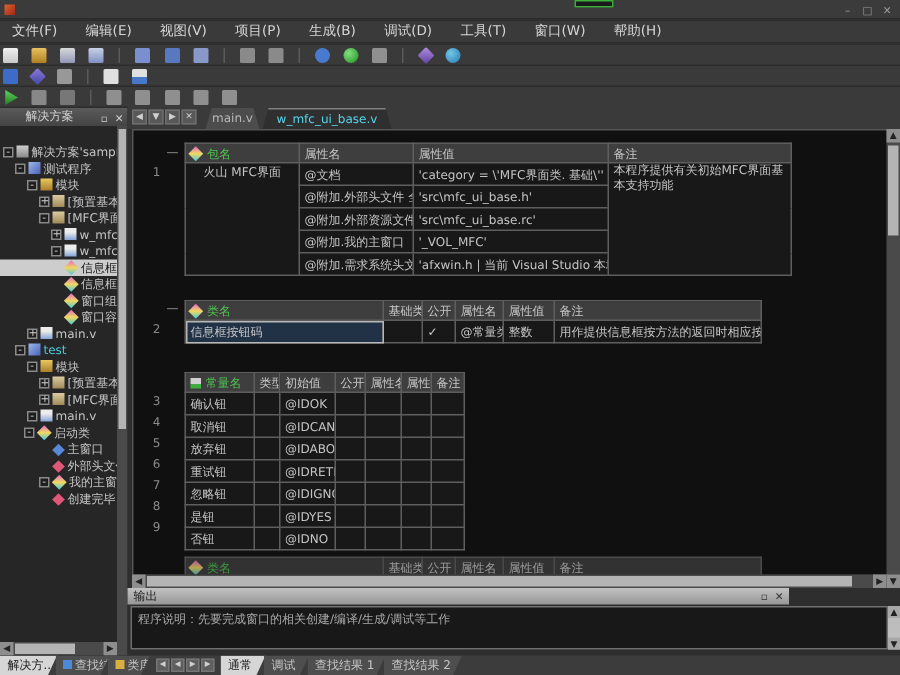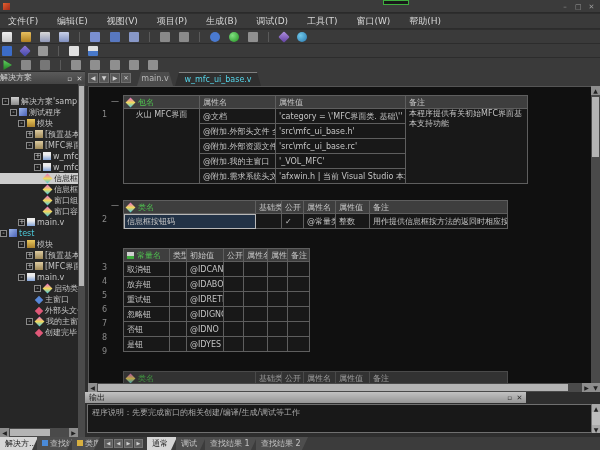--- a/index.html
+++ b/index.html
@@ -31,21 +31,21 @@
   .ico-find{background:#4a7ad0;border-radius:50%;} .ico-run{background:radial-gradient(circle at 35% 35%,#80e080,#209020);border-radius:50%;}
   .ico-next{background:#909090;} .ico-build{background:linear-gradient(135deg,#b090e0,#6040a0);transform:rotate(45deg);width:8px;height:8px;margin-top:3px;}
   .ico-deploy{background:radial-gradient(circle at 35% 35%,#70c8e8,#2878b0);border-radius:50%;}
   .ico-save{background:#3c6cc8;} .ico-mod{background:linear-gradient(135deg,#9078d8,#4048a8);transform:rotate(45deg);width:8px;height:8px;margin-top:3px;}
   .ico-snip{background:#989898;} .ico-page{background:#e0e0e0;} .ico-pagefind{background:linear-gradient(#e0e0e0 55%,#4878c8 55%);}
   .ico-play{background:linear-gradient(#60d060,#208020);clip-path:polygon(15% 0,100% 50%,15% 100%);}
   .ico-pause{background:#888;} .ico-stop{background:#777;} .ico-step{background:#8f8f8f;} 
 
   
   .lpanel { left:0; top:72px; width:85px; height:365px; background:#262626; border-right:1px solid #1c1c1c; }
-  .lpanel-hdr { position:absolute; left:0; top:0; width:85px; height:12px; background:linear-gradient(#5a5a5a,#444); font-size:8px; line-height:12px; padding-left:0; color:#d0d0d0; }
+  .lpanel-hdr { position:absolute; left:0; top:0; width:85px; height:12px; background:linear-gradient(#5a5a5a,#444); font-size:8px; line-height:12px; padding-left:17px; color:#d0d0d0; }
   .lpanel-hdr .hb { position:absolute; top:1px; width:9px; height:10px; font-size:7px; text-align:center; color:#cfcfcf; }
   .trow { position:absolute; left:0; width:78px; height:11px; line-height:11px; font-size:8px; white-space:nowrap; overflow:hidden; color:#c4c4c4; }
   .trow.selected { background:#cdcdcd; color:#1a1a1a; }
   .texp { display:inline-block; width:7px; height:7px; line-height:5px; font-size:7px; text-align:center; border:1px solid #8a8a8a; background:#1e1e1e; color:#cfcfcf; margin-right:1px; vertical-align:1px; }
   .ticon { display:inline-block; width:8px; height:8px; margin:0 2px 0 1px; vertical-align:-1px; }
   .ic-sol{background:linear-gradient(#cfcfcf,#8a8a8a);} 
   .ic-proj{background:linear-gradient(135deg,#9fb8ea,#4a62b8);}
   .ic-folder{background:linear-gradient(#eac85e,#a87f2c);}
   .ic-pkg{background:linear-gradient(#dccba2,#a08a58);}
   .ic-file{background:linear-gradient(#ececec 35%,#84a4d8);}
@@ -174,26 +174,26 @@
   <div class="trow" style="top:46px;padding-left:18px;"><span class="texp">-</span><span class="ticon ic-folder"></span><span>模块</span></div>
   <div class="trow" style="top:57px;padding-left:26px;"><span class="texp">+</span><span class="ticon ic-pkg"></span><span>[预置基本类]</span></div>
   <div class="trow" style="top:68px;padding-left:26px;"><span class="texp">-</span><span class="ticon ic-pkg"></span><span>[MFC界面基本类]</span></div>
   <div class="trow" style="top:79px;padding-left:34px;"><span class="texp">+</span><span class="ticon ic-file"></span><span>w_mfc_base_entry.v</span></div>
   <div class="trow" style="top:90px;padding-left:34px;"><span class="texp">-</span><span class="ticon ic-file"></span><span>w_mfc_ui_base.v</span></div>
   <div class="trow selected" style="top:101px;padding-left:42px;"><span class="ticon ic-class"></span><span>信息框按钮码</span></div>
   <div class="trow" style="top:112px;padding-left:42px;"><span class="ticon ic-class"></span><span>信息框按钮</span></div>
   <div class="trow" style="top:123px;padding-left:42px;"><span class="ticon ic-class"></span><span>窗口组件</span></div>
   <div class="trow" style="top:134px;padding-left:42px;"><span class="ticon ic-class"></span><span>窗口容器组件</span></div>
   <div class="trow" style="top:145px;padding-left:18px;"><span class="texp">+</span><span class="ticon ic-file"></span><span>main.v</span></div>
-  <div class="trow" style="top:156px;"><span class="texp">-</span><span class="ticon ic-proj"></span><span class="label-cyan">test</span></div>
+  <div class="trow" style="top:156px;padding-left:10px;"><span class="texp">-</span><span class="ticon ic-proj"></span><span class="label-cyan">test</span></div>
   <div class="trow" style="top:167px;padding-left:18px;"><span class="texp">-</span><span class="ticon ic-folder"></span><span>模块</span></div>
   <div class="trow" style="top:178px;padding-left:26px;"><span class="texp">+</span><span class="ticon ic-pkg"></span><span>[预置基本类]</span></div>
   <div class="trow" style="top:189px;padding-left:26px;"><span class="texp">+</span><span class="ticon ic-pkg"></span><span>[MFC界面基本类]</span></div>
   <div class="trow" style="top:200px;padding-left:18px;"><span class="texp">-</span><span class="ticon ic-file"></span><span>main.v</span></div>
-  <div class="trow" style="top:211px;padding-left:34px;"><span class="texp">-</span><span class="ticon ic-class"></span><span>启动类</span></div>
+  <div class="trow" style="top:211px;padding-left:16px;"><span class="texp">-</span><span class="ticon ic-class"></span><span>启动类</span></div>
   <div class="trow" style="top:222px;padding-left:34px;"><span class="ticon ic-member"></span><span>主窗口</span></div>
   <div class="trow" style="top:233px;padding-left:34px;"><span class="ticon ic-method"></span><span>外部头文件</span></div>
   <div class="trow" style="top:244px;padding-left:26px;"><span class="texp">-</span><span class="ticon ic-class"></span><span>我的主窗口</span></div>
   <div class="trow" style="top:255px;padding-left:34px;"><span class="ticon ic-method"></span><span>创建完毕</span></div>
 
   <div class="abs sbar" style="left:78px;top:12px;width:7px;height:353px;">
     <div class="sb-thumb" style="left:1px;top:2px;width:5px;height:200px;"></div>
   </div>
 </div>
 
@@ -308,20 +308,29 @@
         <tr>
       <th><span class="hicon2"></span><span class="th-green">常量名</span></th>
       <th>类型</th>
       <th>初始值</th>
       <th>公开</th>
       <th>属性名</th>
       <th>属性值</th>
       <th>备注</th>
     </tr>
     <tr>
+          <td class="v-blue">确认钮</td>
+          <td></td>
+          <td>@IDOK</td>
+          <td></td>
+          <td></td>
+          <td></td>
+          <td></td>
+        </tr>
+    <tr>
           <td class="v-blue">取消钮</td>
           <td></td>
           <td>@IDCANCEL</td>
           <td></td>
           <td></td>
           <td></td>
           <td></td>
         </tr>
     <tr>
           <td class="v-blue">放弃钮</td>
@@ -344,32 +353,32 @@
     <tr>
           <td class="v-blue">忽略钮</td>
           <td></td>
           <td>@IDIGNORE</td>
           <td></td>
           <td></td>
           <td></td>
           <td></td>
         </tr>
     <tr>
+          <td class="v-blue">是钮</td>
+          <td></td>
+          <td>@IDYES</td>
+          <td></td>
+          <td></td>
+          <td></td>
+          <td></td>
+        </tr>
+    <tr>
           <td class="v-blue">否钮</td>
           <td></td>
           <td>@IDNO</td>
-          <td></td>
-          <td></td>
-          <td></td>
-          <td></td>
-        </tr>
-    <tr>
-          <td class="v-blue">是钮</td>
-          <td></td>
-          <td>@IDYES</td>
           <td></td>
           <td></td>
           <td></td>
           <td></td>
         </tr>
   </tbody>
     </table>
 
   <table class="t t4" style="left:34px;top:284px;width:384px;">
     <colgroup>

